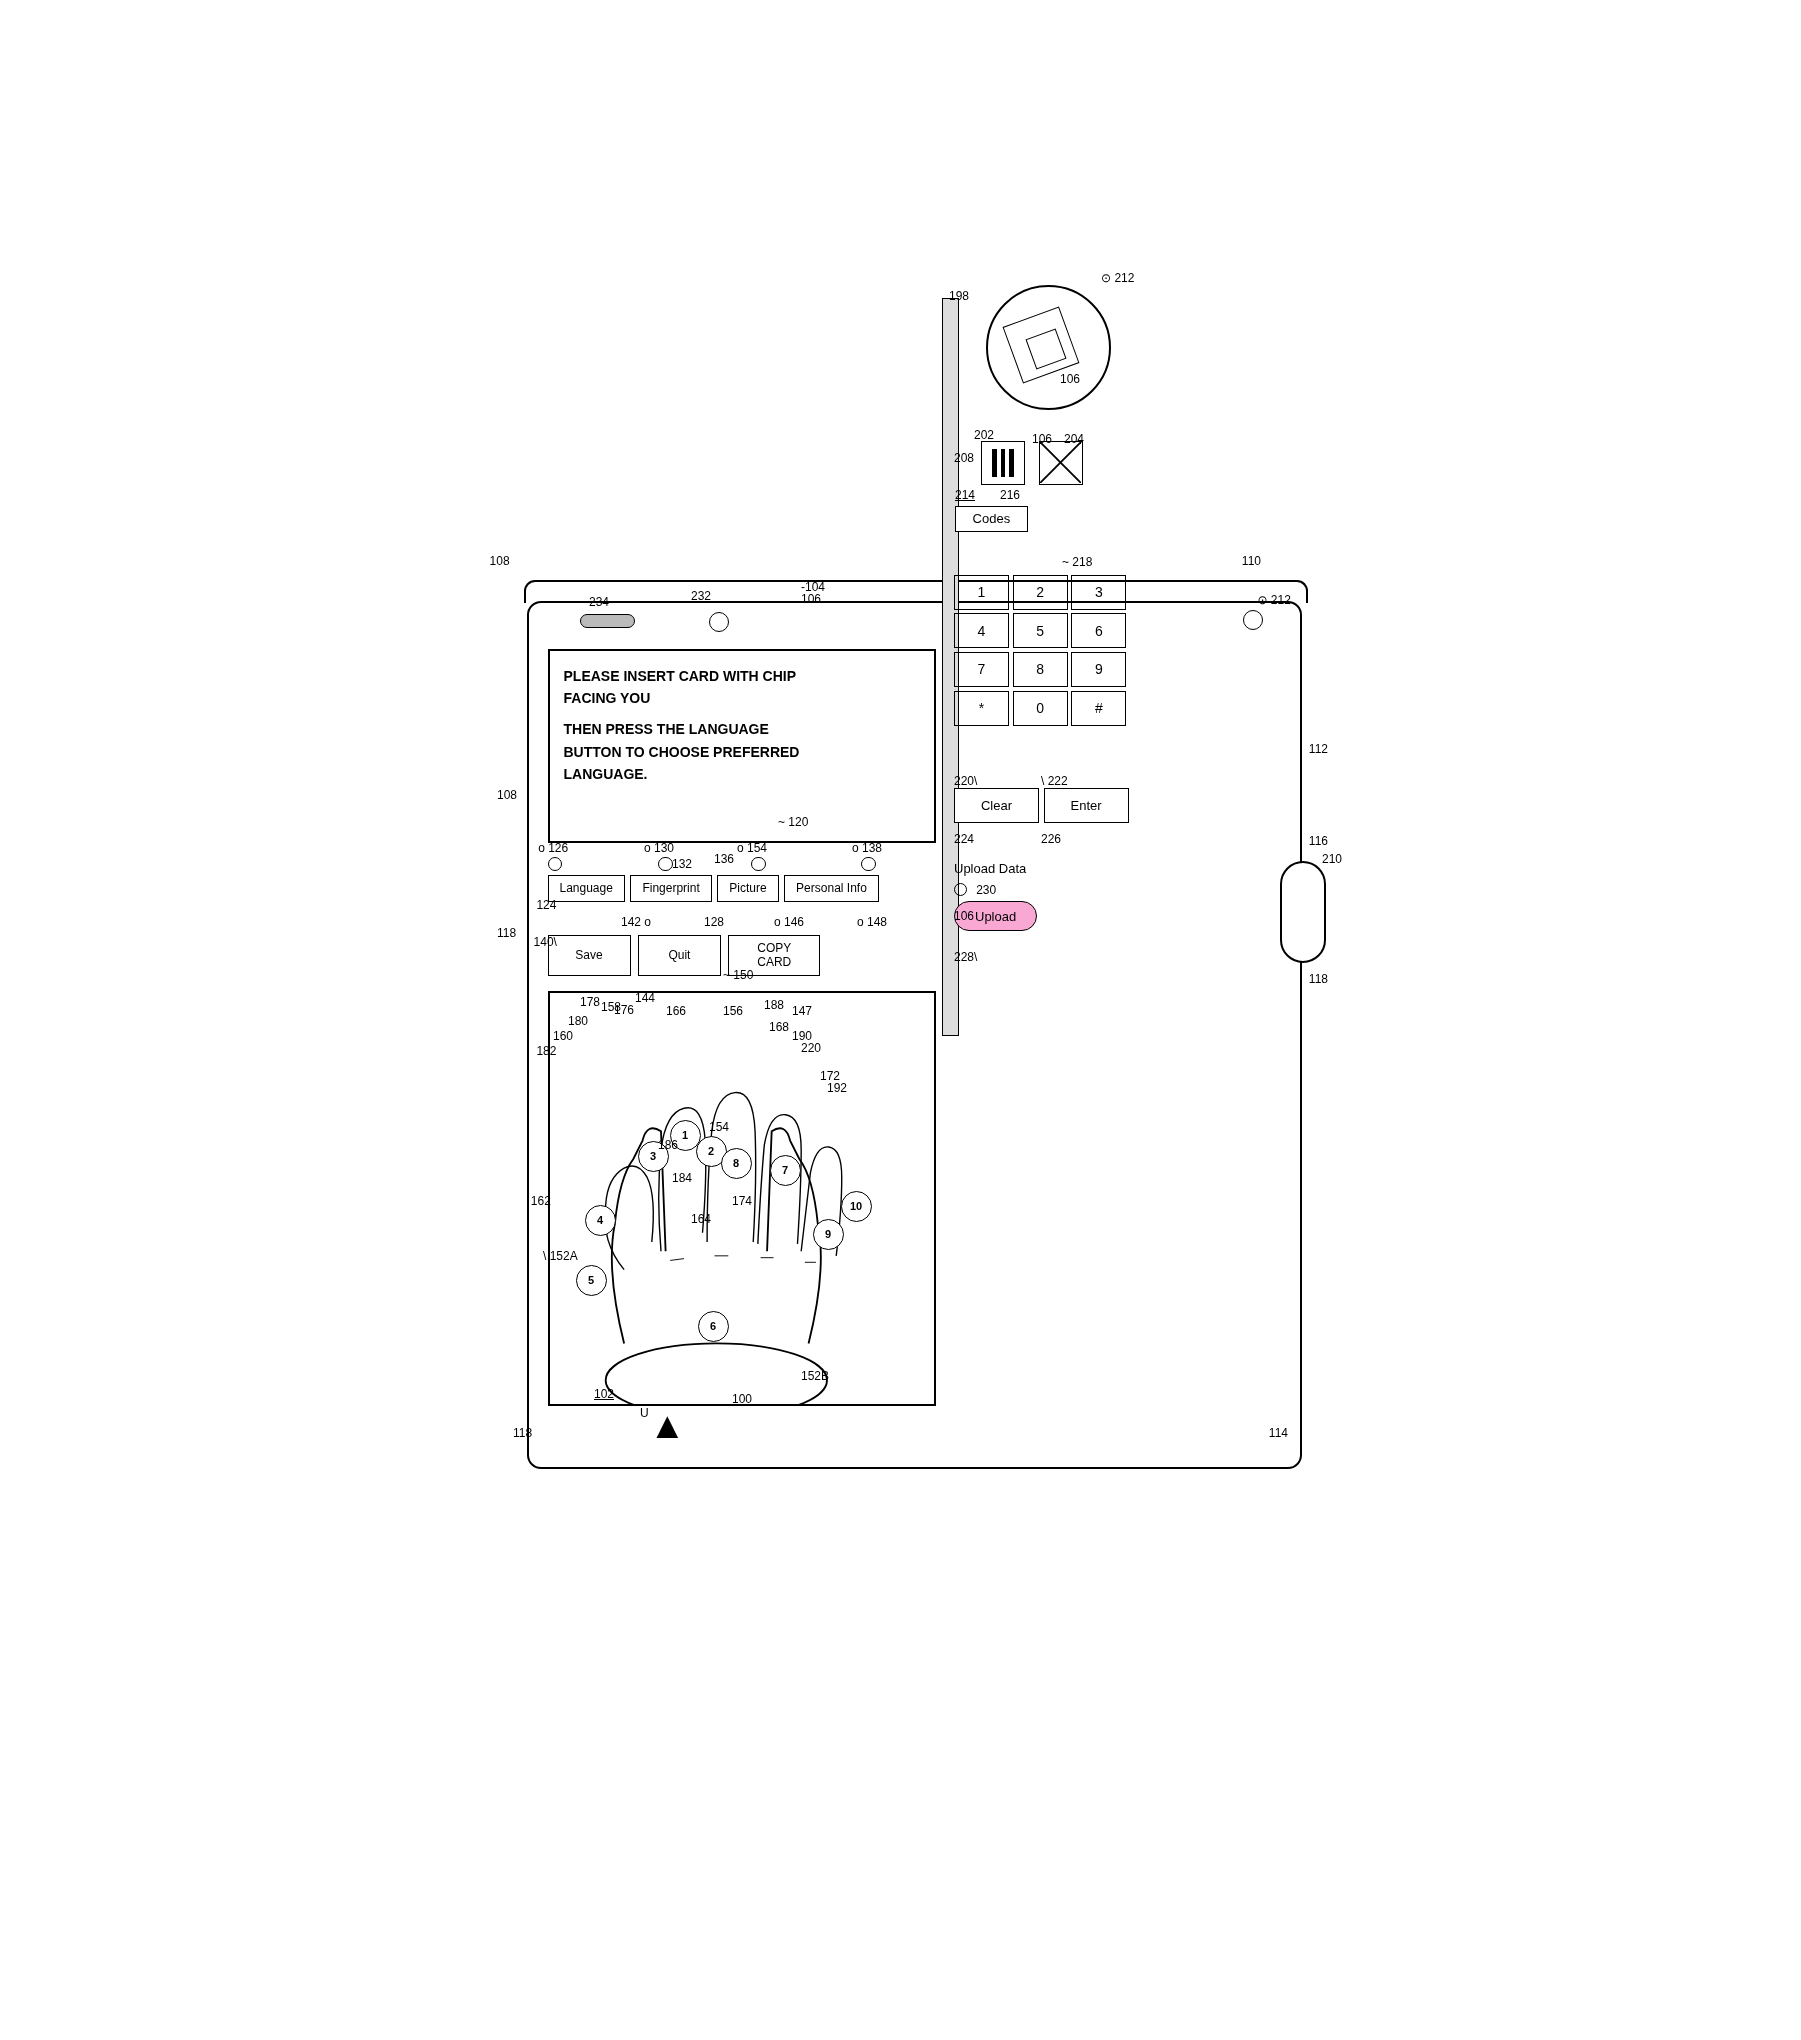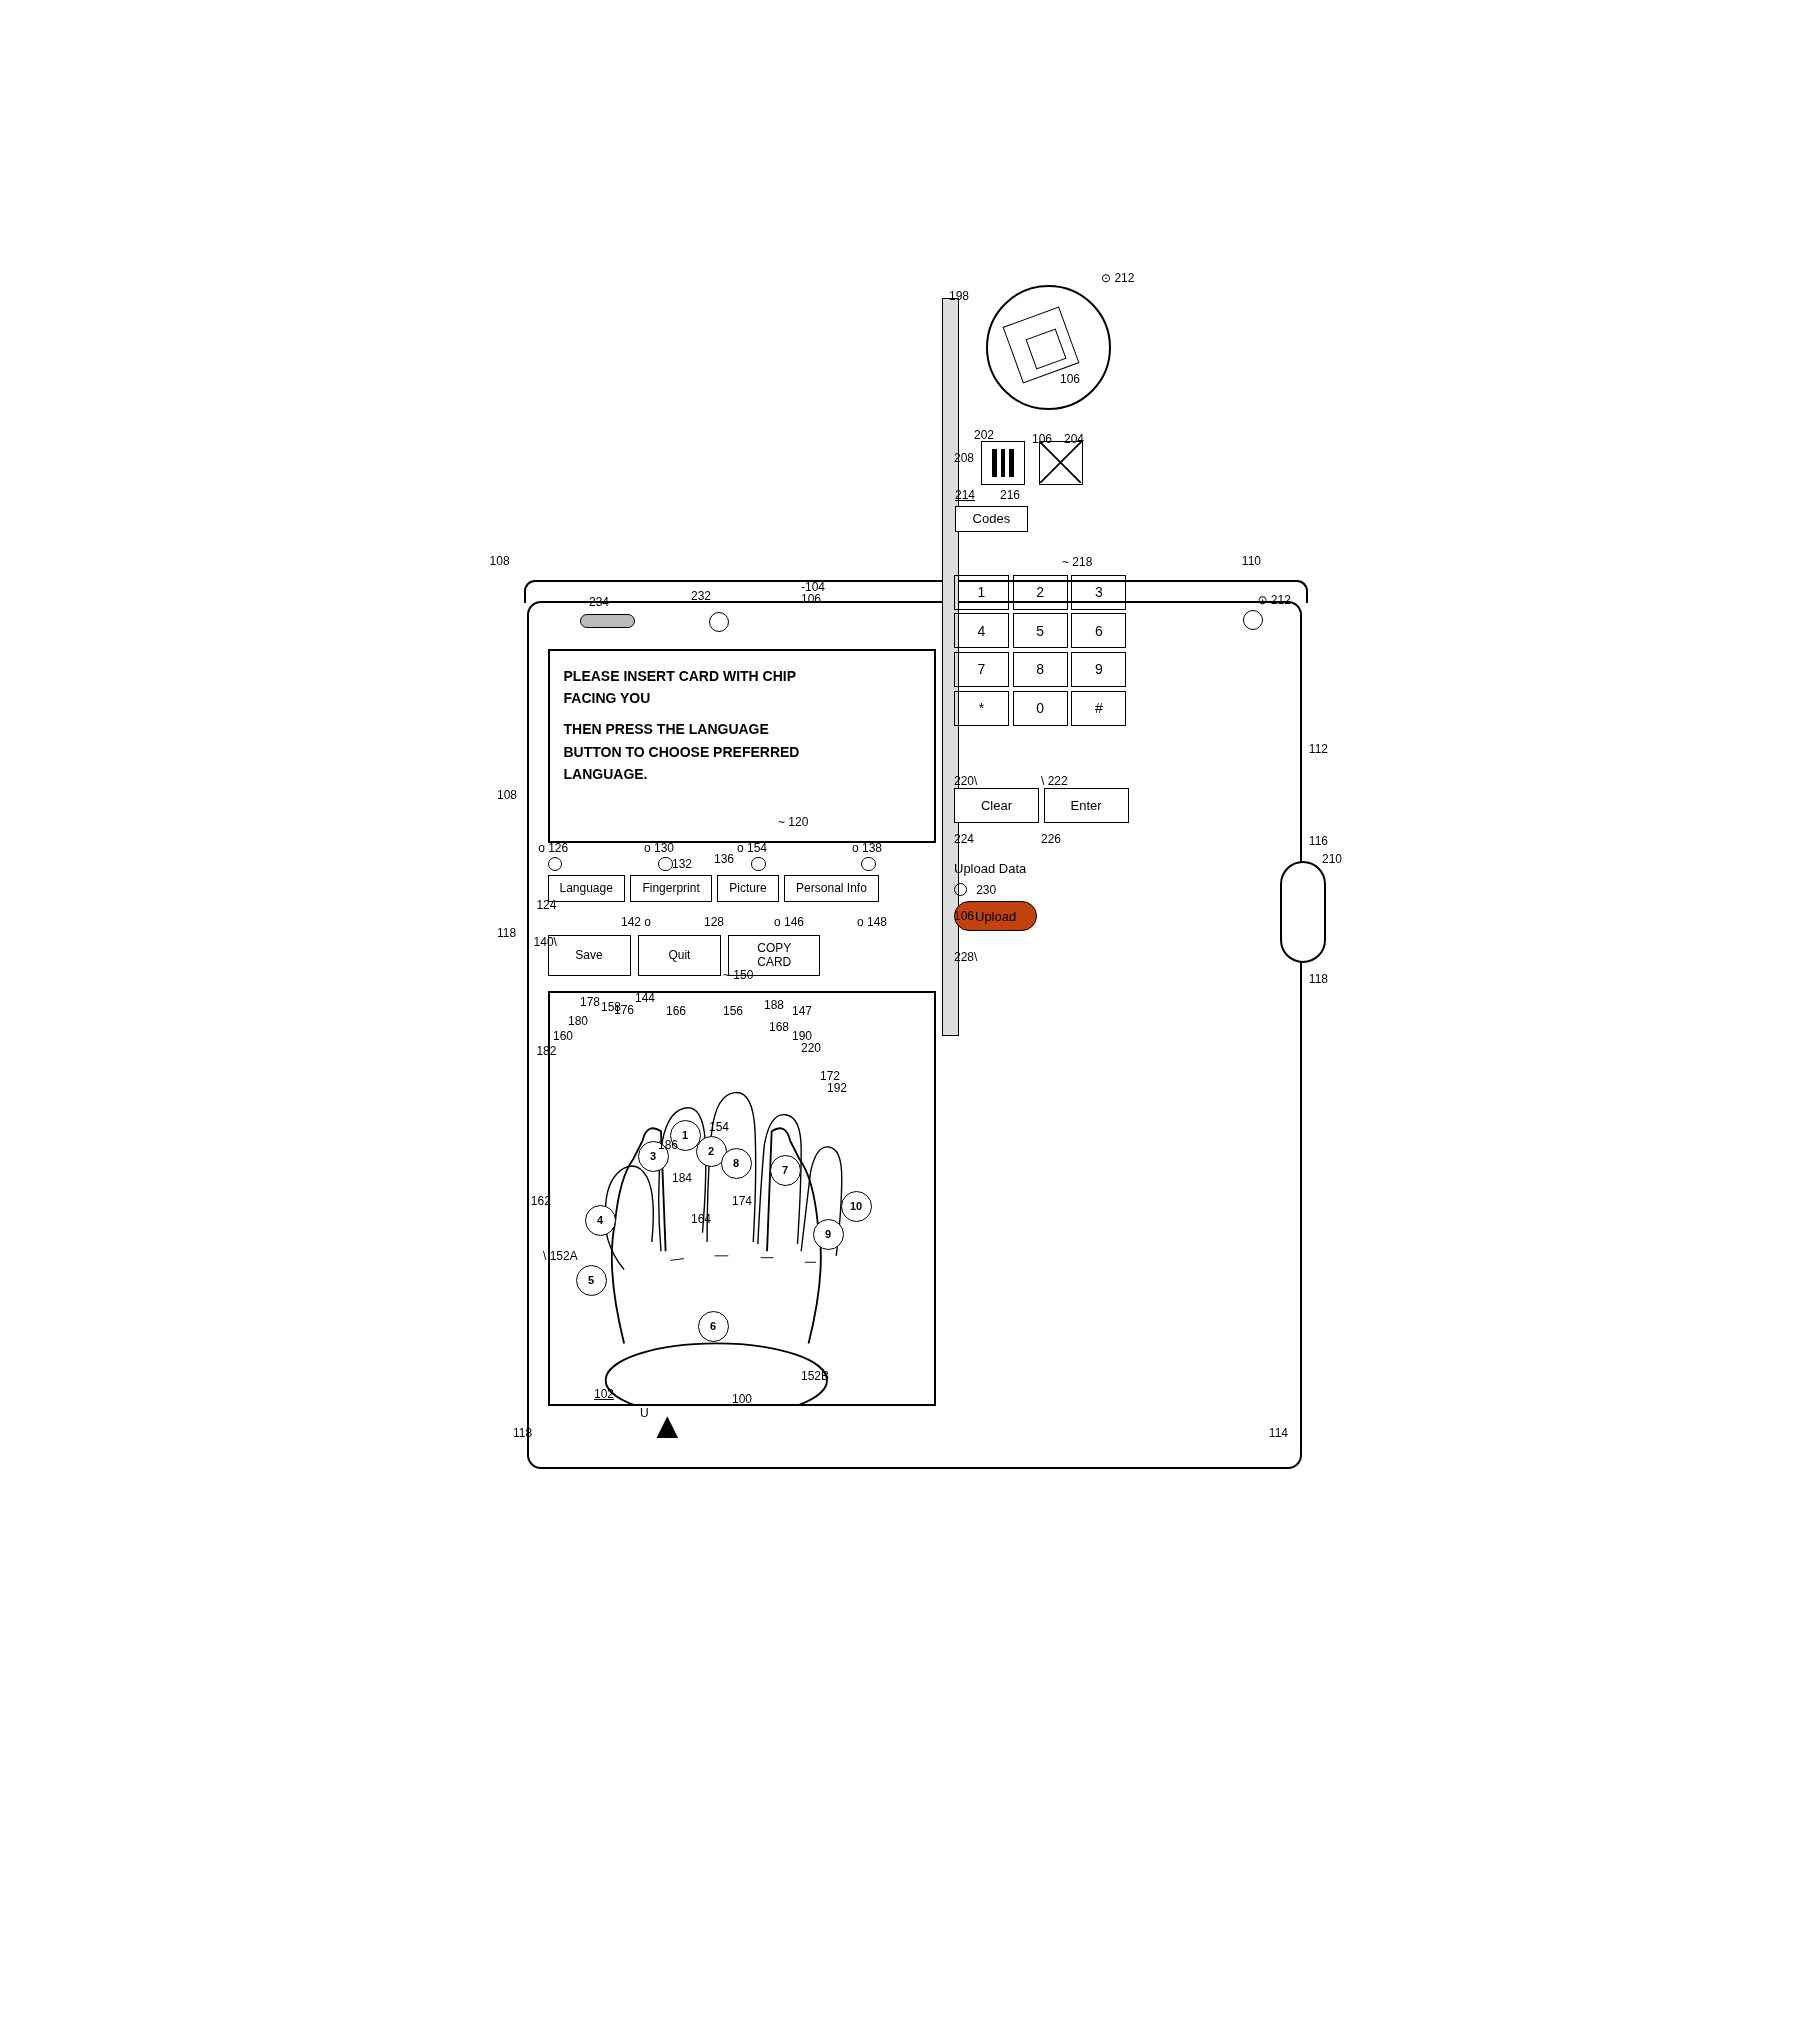--- a/index.html
+++ b/index.html
@@ -276,21 +276,21 @@
     <span class="ref" style="top:229px; left:512px;">226</span>
 
     <div style="position:absolute; top:258px; left:425px;">
       <div style="font-size:13px; margin-bottom:7.4px;">Upload Data</div>
 
       <div style="position:relative; display:flex; align-items:center; gap:9.2px; margin-bottom:4.6px;">
         <div style="width:13px;height:13px;border-radius:50%;border:1.8px solid #000;"></div>
         <span class="ref" style="position:relative;">230</span>
       </div>
       <div style="display:flex; align-items:center; gap:7.4px;">
-        <button style="border:1.8px solid #000;border-radius:16.6px;padding:6.5px 20px;font-size:13px;background:#c2410c;cursor:pointer;">Upload</button>
+        <button style="border:1.8px solid #000;border-radius:16.6px;padding:6.5px 20px;font-size:13px;background:#f9a8d4;cursor:pointer;">Upload</button>
         <span class="ref">106</span>
       </div>
       <span class="ref" style="display:block; margin-top:19px;text-align:right;">228\</span>
     </div>
 
     <div style="position:absolute; top:258px; right:-26px; width:46px; height:102px; border:2.8px solid #000; border-radius:23px; background:#fff;"></div>
     <span class="ref" style="top:249px; right:-42px;">210</span>
 
   </div>
 

